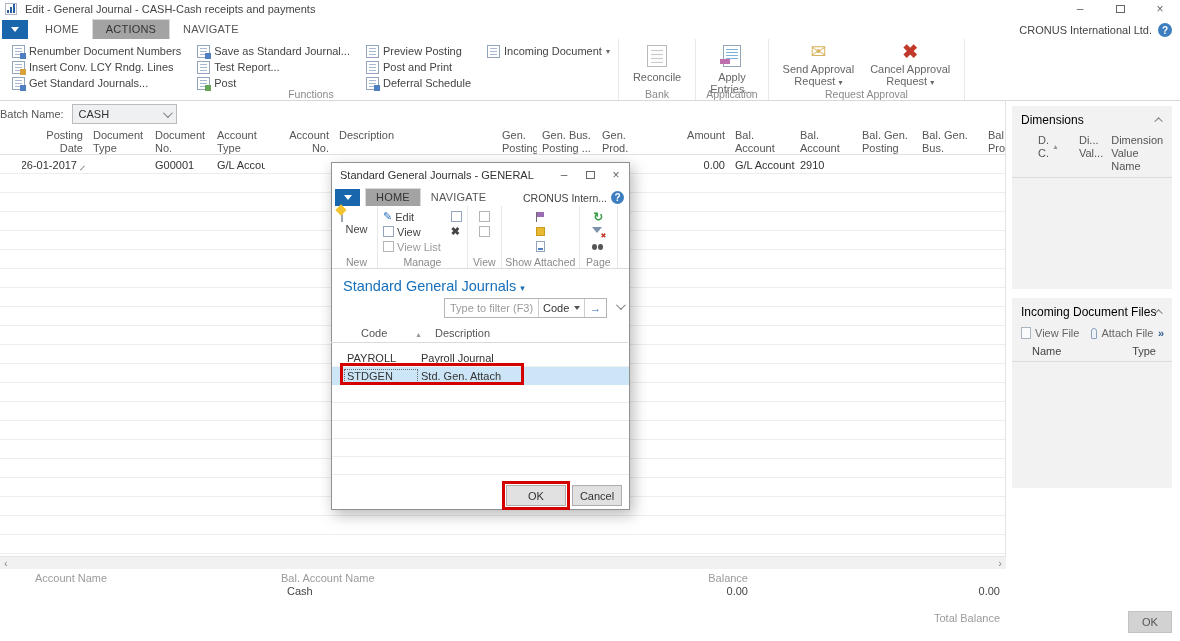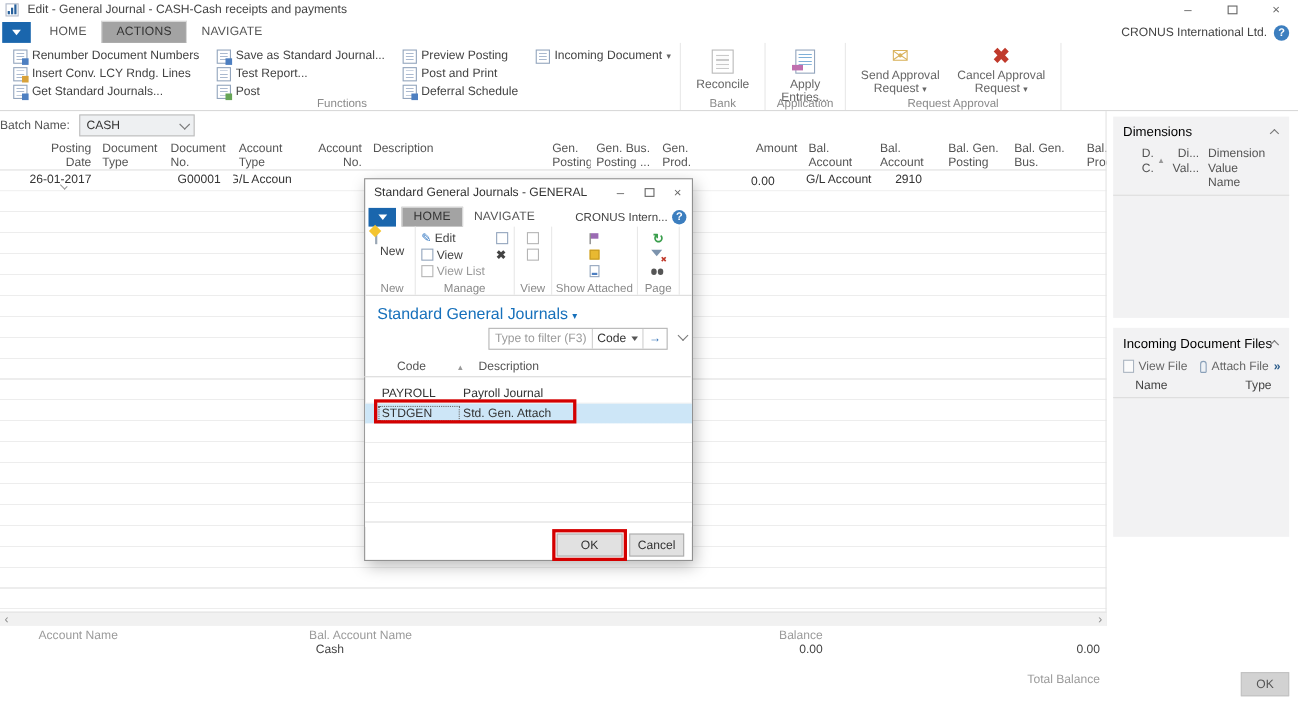--- a/index.html
+++ b/index.html
@@ -61,21 +61,21 @@
   .chev.down { transform:rotate(45deg) translateY(-2px); }
   .chev.up { transform:rotate(-135deg) translateY(-2px); }
   .combo .chev { margin-left:auto; }
 
   
   .gridcols { display:grid; grid-template-columns:22px 66px 62px 62px 53px 69px 163px 40px 60px 60px 73px 65px 62px 60px 66px 23px; }
   .grid-header { position:absolute; left:0; top:127px; width:1006px; height:28px; border-bottom:1px solid #e0e0e0; }
   .hc { padding:2px 5px; color:#555; line-height:13px; white-space:pre-line; overflow:hidden; }
   .right { text-align:right; }
   .grid-row1 { position:absolute; left:0; top:155px; width:1006px; height:19px; border-bottom:1px solid #ededed; }
-  .dc { padding:2px 5px; color:#333; white-space:nowrap; overflow:hidden; display:flex; align-items:center;flex-direction:column; }
+  .dc { padding:2px 5px; color:#333; white-space:nowrap; overflow:hidden; display:flex; align-items:flex-end; }
   .dc.right { justify-content:flex-end; }
   .datechev { width:6px; height:6px; border-right:1px solid #9a9a9a; border-bottom:1px solid #9a9a9a; transform:rotate(45deg); margin-left:5px; margin-top:-2px; }
   .grid-empty { position:absolute; left:0; top:174px; width:1006px; height:382px;
     background:repeating-linear-gradient(to bottom,#fff 0 18px,#ededed 18px 19px); }
   .grid-rborder { position:absolute; left:1005px; top:101px; width:1px; height:468px; background:#e3e3e3; }
 
   
   .hscroll { position:absolute; left:0; top:556px; width:1006px; height:13px; background:#f1f1f1; border-top:1px solid #e3e3e3; display:flex; align-items:center; justify-content:space-between; padding:0 4px; color:#8a8a8a; font-size:11px; line-height:11px; }
 
   
@@ -83,21 +83,21 @@
   .fvalue { position:absolute; color:#444; }
   .page-ok { position:absolute; left:1128px; top:611px; width:44px; height:22px; background:#d2d2d2; border:1px solid #c2c2c2; color:#555; display:flex; align-items:center; justify-content:center; }
 
   
   .panel { position:absolute; left:1012px; width:160px; background:#f2f2f3; }
   .panel-head { display:flex; align-items:center; padding:7px 9px 5px; color:#000000; font-size:12px; }
   .panel-head .chev { margin-left:auto; width:6px; height:6px; border-color:#777; }
   .dim-cols { display:flex; align-items:flex-start; padding:2px 6px 4px 26px; color:#555; line-height:13px; border-bottom:1px solid #dcdcdc; }
   .dim-cols .c1 { white-space:pre-line; }
   .dim-sort { font-size:7px; color:#999; margin:6px 4px 0 3px; }
-  .dim-cols .c2 { white-space:pre-line; margin-left:3px;text-align:right; }
+  .dim-cols .c2 { white-space:pre-line; margin-left:16px; }
   .dim-cols .c3 { white-space:pre-line; margin-left:8px; }
   .inc-toolbar { display:flex; align-items:center; gap:4px; padding:3px 8px 3px 9px; color:#666; }
   .ic-file { width:10px; height:12px; background:#fbfbfb; border:1px solid #aab4c0; }
   .ic-clip { width:6px; height:11px; border:1px solid #8aa0b8; border-radius:3px 3px 1px 1px; background:#eef2f6; }
   .inc-more { margin-left:auto; color:#2b5c8a; font-weight:bold; }
   .inc-cols { display:flex; justify-content:space-between; padding:3px 16px 4px 20px; color:#444; border-bottom:1px solid #dcdcdc; }
 
   
   .dialog { position:absolute; left:331px; top:162px; width:299px; height:348px; background:#fff; border:1px solid #919191; box-shadow:3px 5px 14px rgba(0,0,0,.28); }
   .dlg-title { height:23px; display:flex; align-items:center; padding-left:8px; color:#333; }

